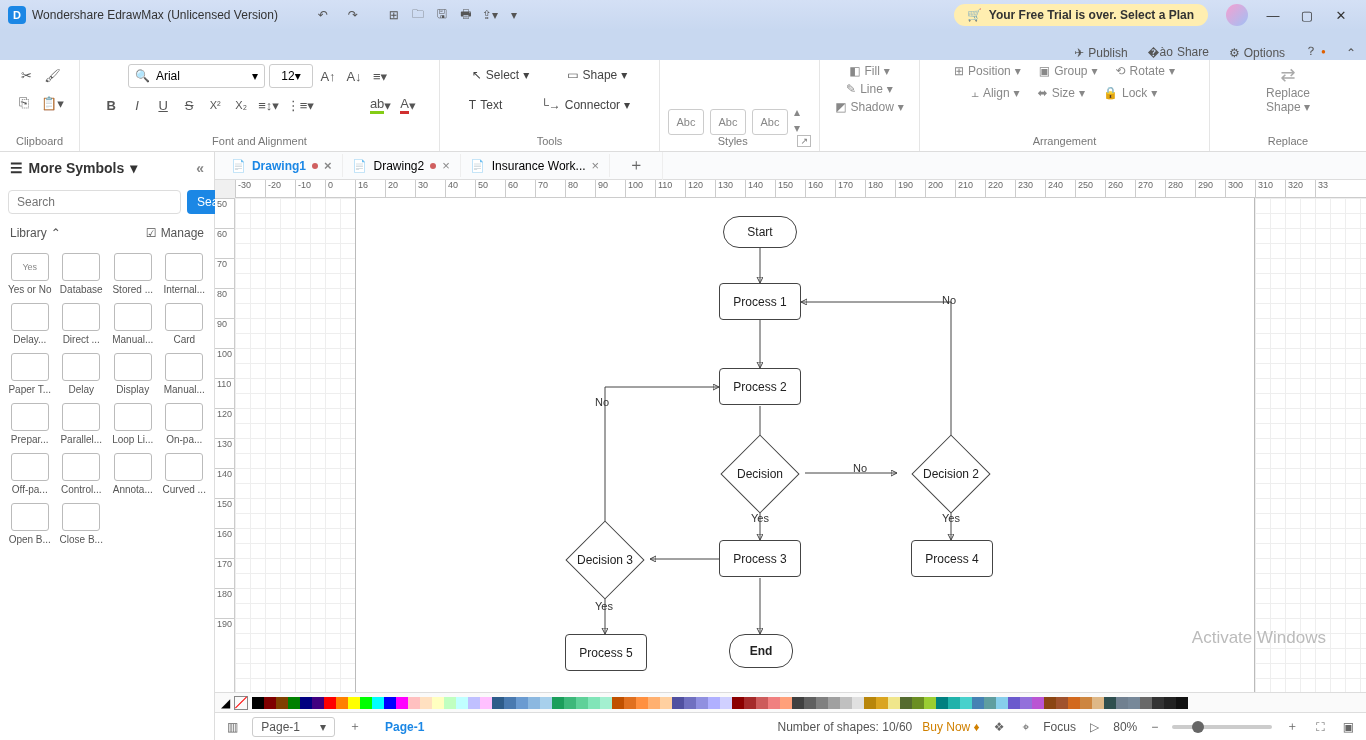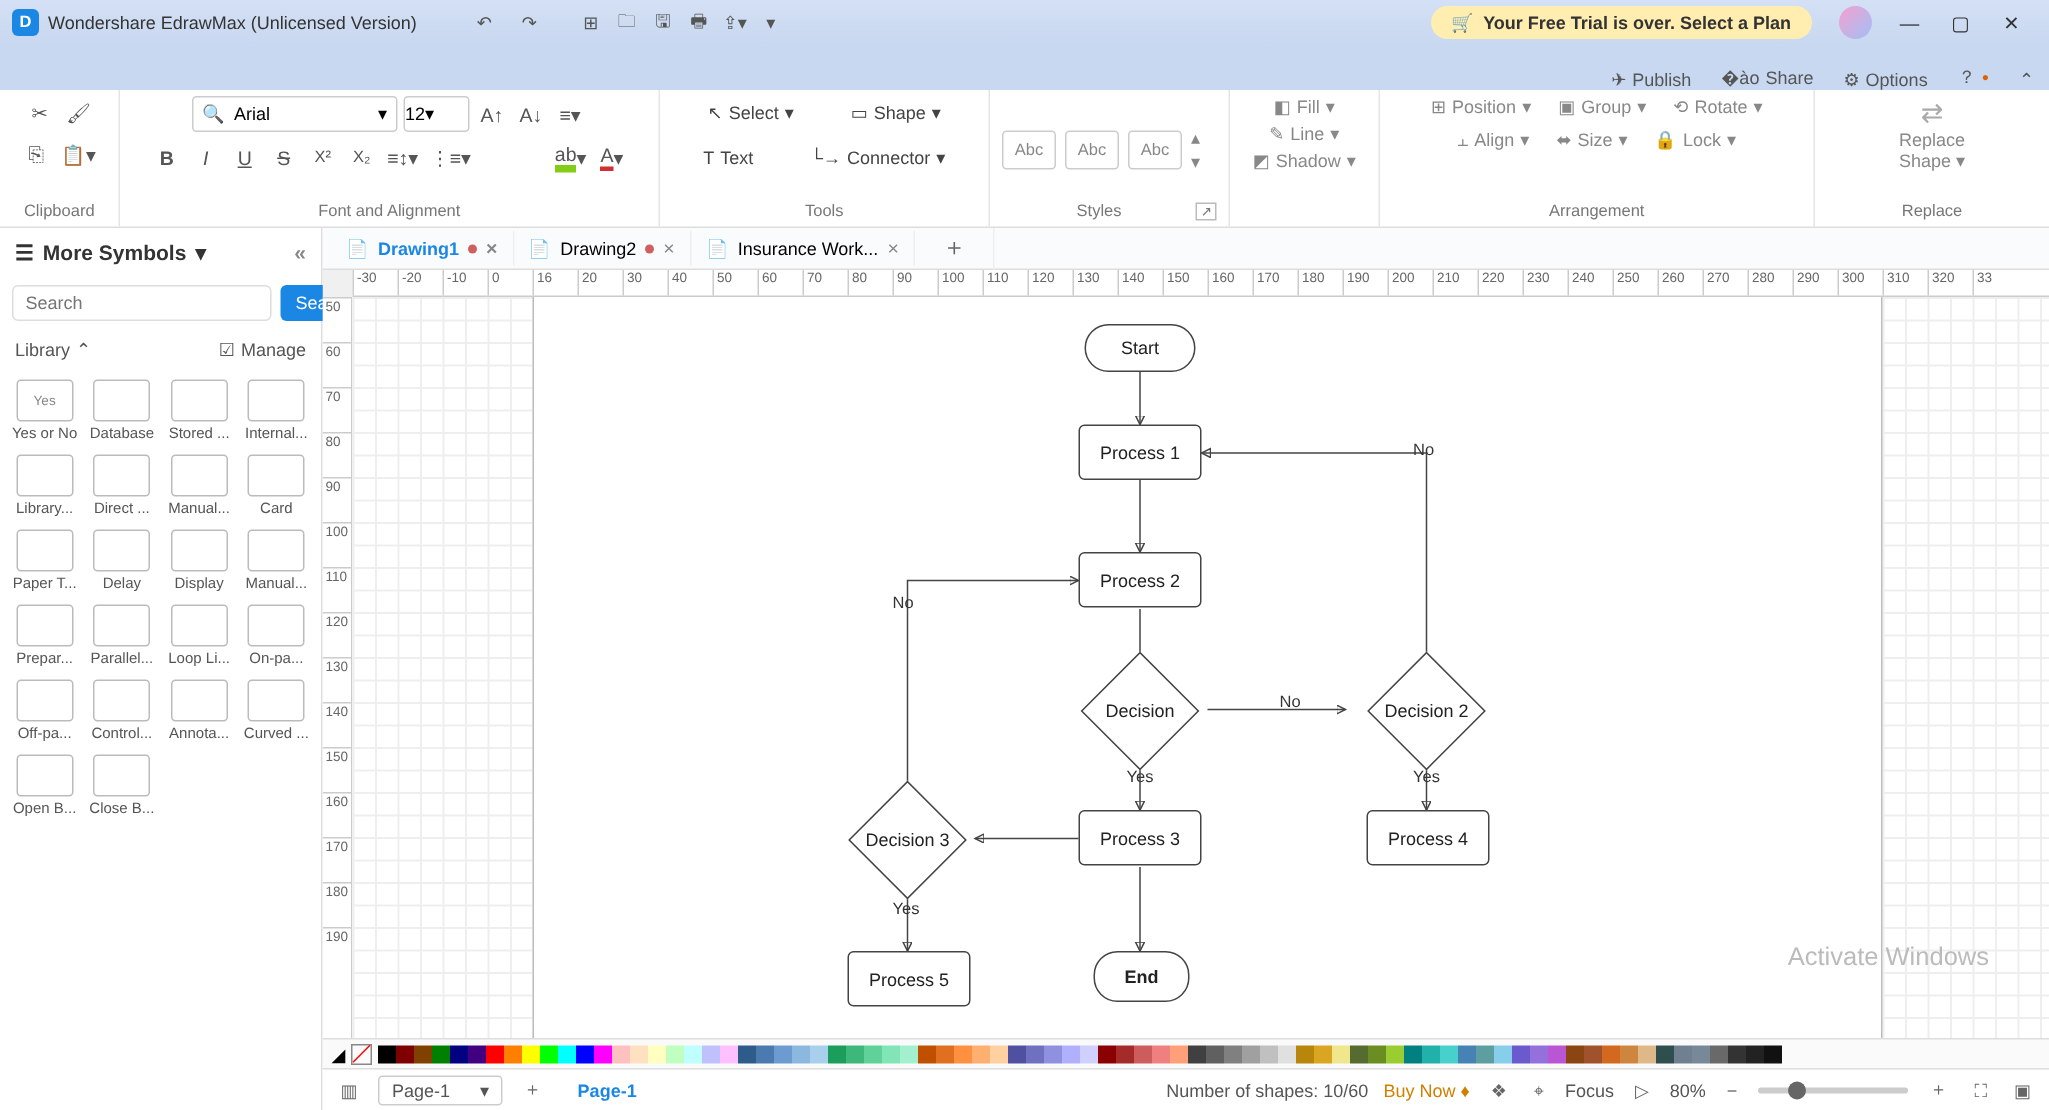--- a/index.html
+++ b/index.html
@@ -28,21 +28,21 @@
 .ribbon { height: 92px; background:#fff; border-bottom:1px solid #ddd; display:flex; }
 .rgroup { border-right:1px solid #e5e5e5; padding:4px 8px 2px 8px; display:flex; flex-direction:column; }
 .rgroup .body { flex:1; display:flex; align-items:center; gap:6px; }
 .rgroup .label { text-align:center; font-size:11px; color:#777; padding-bottom:2px;}
 .rbtn { min-width:22px; height:22px; display:flex;align-items:center;justify-content:center;color:#555;cursor:pointer;padding:0 2px;font-size:13px;}
 .rbtn.small{font-size:11px;}
 .vstack{display:flex;flex-direction:column;gap:4px;}
 .hstack{display:flex;align-items:center;gap:4px;}
 .fontbox{border:1px solid #ccc;border-radius:3px;height:24px;display:flex;align-items:center;padding:0 6px;gap:6px;background:#fff;}
 .fontbox input{border:none;outline:none;font-size:12px;width:90px;}
-.sizebox{border:1px solid #ccc;border-radius:3px;height:24px;width:44px;display:flex;align-items:center;justify-content:flex-start;padding:0 0;}
+.sizebox{border:1px solid #ccc;border-radius:3px;height:24px;width:44px;display:flex;align-items:center;justify-content:center;padding:0 0;}
 .toolbtn{display:flex;align-items:center;gap:4px;padding:3px 8px;border:1px solid transparent;border-radius:3px;cursor:pointer;color:#444;font-size:12px;}
 .stylebox{border:1px solid #ccc;border-radius:3px;width:36px;height:26px;display:flex;align-items:center;justify-content:center;font-size:11px;color:#888;}
 .greytxt{color:#aaa;}
 .arropt{display:flex;align-items:center;gap:4px;color:#888;font-size:12px;cursor:pointer;}
 
 
 .mainarea{flex:1;display:flex;overflow:hidden;}
 .sidebar{width:215px;border-right:1px solid #ddd;display:flex;flex-direction:column;}
 .sidehead{display:flex;align-items:center;padding:8px 10px;gap:6px;font-weight:600;font-size:14px;color:#333;}
 .sidehead .collapse{margin-left:auto;color:#888;cursor:pointer;}
@@ -178,21 +178,21 @@
         <div class="rbtn">
             <u>U</u>
           </div>
         <div class="rbtn">
             <s>S</s>
           </div>
         <div class="rbtn small">X²</div>
         <div class="rbtn small">X₂</div>
         <div class="rbtn">≡↕▾</div>
         <div class="rbtn">⋮≡▾</div>
-        <div class="rbtn"><span style="border-bottom:5px solid #84cc16;margin-left:48px;">ab</span>▾</div>
+        <div class="rbtn"><span style="border-bottom:3px solid #84cc16;margin-left:48px;">ab</span>▾</div>
         <div class="rbtn"><span style="border-bottom:3px solid #d03030;">A</span>▾</div>
       </div>
     </div>
     <div class="label">Font and Alignment</div>
   </div>
 
   <div class="rgroup" style="width:220px">
     <div class="body vstack" style="gap:8px;">
       <div class="hstack" style="gap:20px;">
         <div class="toolbtn">↖ <span>Select</span> ▾</div>
@@ -200,21 +200,21 @@
       </div>
       <div class="hstack" style="gap:20px;">
         <div class="toolbtn">T <span>Text</span></div>
         <div class="toolbtn">└→ <span>Connector</span> ▾</div>
       </div>
     </div>
     <div class="label">Tools</div>
   </div>
 
   <div class="rgroup" style="width:160px">
-    <div class="body hstack" style="gap:6px;">
+    <div class="body hstack" style="gap:6px;align-items:flex-end;">
       <div class="stylebox">Abc</div>
       <div class="stylebox">Abc</div>
       <div class="stylebox">Abc</div>
       <div class="vstack" style="gap:2px;color:#888;">
         <span>▴</span>
         <span>▾</span>
       </div>
     </div>
     <div class="label"><span>Styles</span> <span style="float:right;border:1px solid #bbb;font-size:9px;padding:0 2px;">↗</span></div>
   </div>
@@ -285,21 +285,21 @@
         <div class="shapecell">
           <div class="sh"></div>
           <div class="lbl">Stored ...</div>
         </div>
         <div class="shapecell">
           <div class="sh"></div>
           <div class="lbl">Internal...</div>
         </div>
         <div class="shapecell">
           <div class="sh"></div>
-          <div class="lbl">Library...</div>
+          <div class="lbl">Delay...</div>
         </div>
         <div class="shapecell">
           <div class="sh"></div>
           <div class="lbl">Direct ...</div>
         </div>
         <div class="shapecell">
           <div class="sh"></div>
           <div class="lbl">Manual...</div>
         </div>
         <div class="shapecell">

